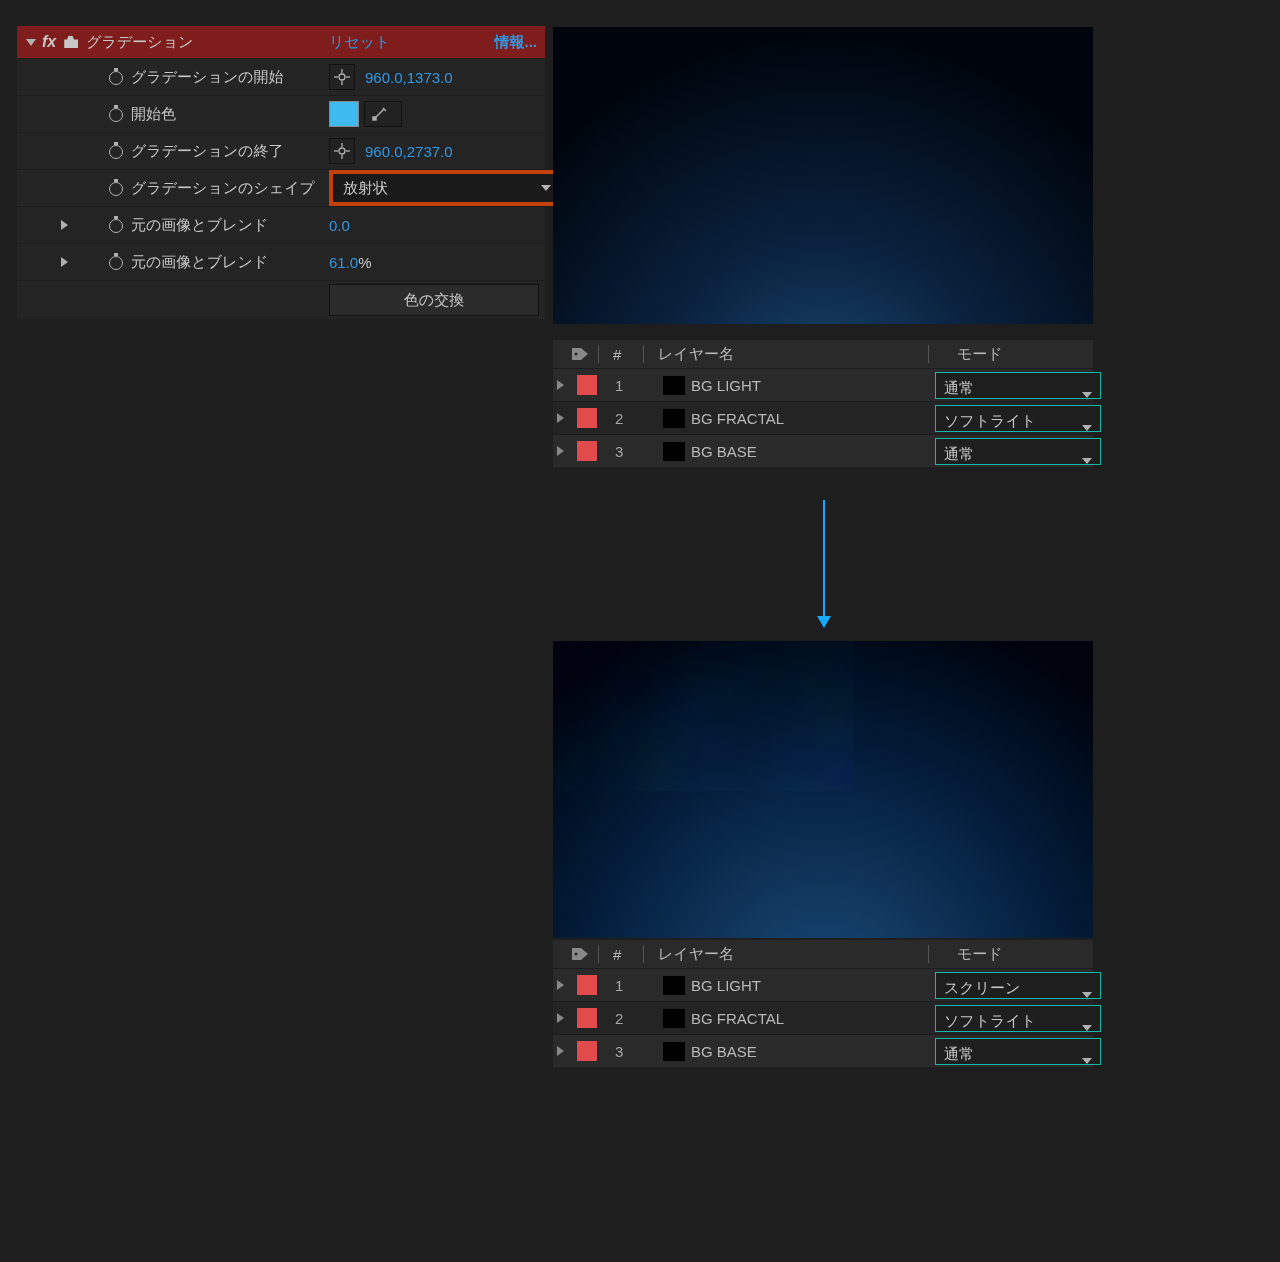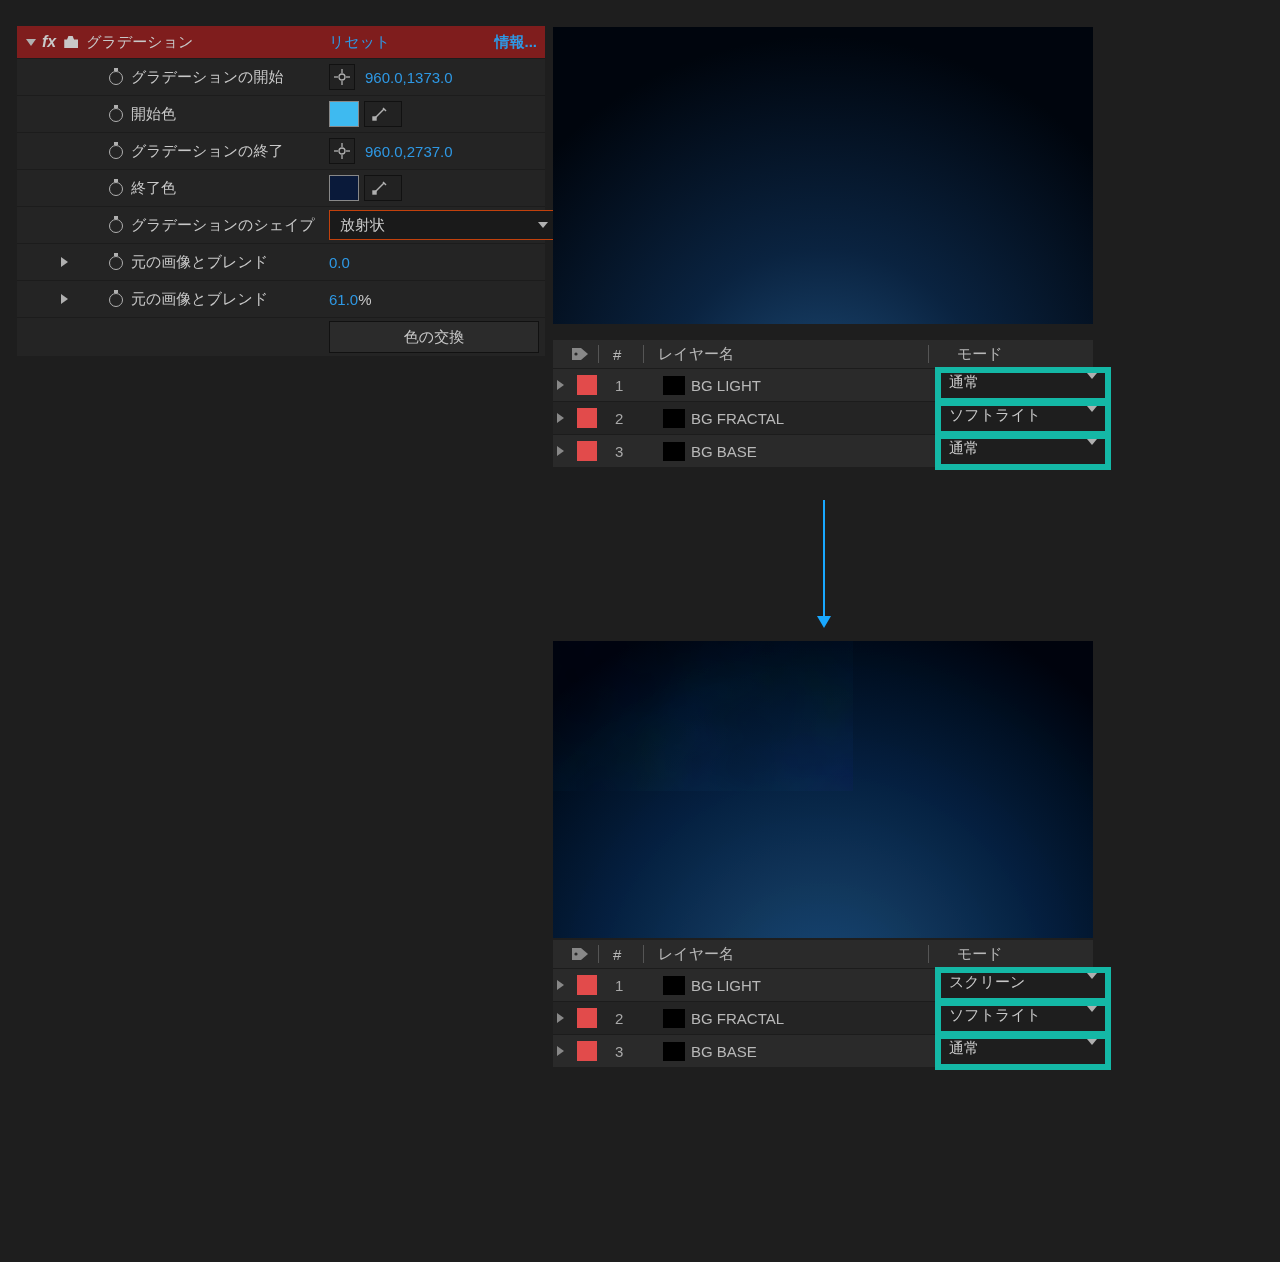--- a/index.html
+++ b/index.html
@@ -139,21 +139,21 @@
     background: #222;
     border: 1px solid #111;
     display: flex; align-items: center; justify-content: center;
   }
   .eyedropper-svg { display:block; }
 
   .shape-select {
     height: 28px;
     width: 208px;
     background: #1a1a1a;
-    border: 1px solid #c2410c;
+    border: 4px solid #c2410c;
     display: flex;
     align-items: center;
     padding: 0 10px;
     justify-content: space-between;
   }
   .dd-chevron {
     width: 0;height:0;
     border-left:5px solid transparent;
     border-right:5px solid transparent;
     border-top:6px solid #b0b0b0;
@@ -244,22 +244,22 @@
   }
   .row-index { position:absolute; left:62px; color:#a8a8a8; }
   .row-thumb {
     position:absolute; left:110px;
     width:22px;height:19px;background:#000;
   }
   .row-name { position:absolute; left:138px; color:#b8b8b8; }
   .mode-select {
     position:absolute; left:382px;
     width:148px;height:25px;
-    background:#1e1e1e;border:6px solid #14b8a6;
-    display:flex;align-items:flex-start;justify-content:space-between;
+    background:#1e1e1e;border:1px solid #14b8a6;
+    display:flex;align-items:flex-end;justify-content:space-between;
     padding:0 8px;color:#c8c8c8;font-size:15px;
   }
 
   
   .big-arrow {
     position:absolute;
     left: 823px;
     top: 500px;
     width: 2px;
     height: 118px;
@@ -342,36 +342,20 @@
               <line x1="12" y1="8" x2="16" y2="8"></line>
         </g>
           </svg>
       </span>
       <span class="value-num">960.0</span>
         <span class="value-num">,</span>
         <span class="value-num">2737.0</span>
     </div>
   </div>
 
-  <div class="prop-row">
-    <span class="stopwatch"></span>
-    <span class="prop-label">終了色</span>
-    <div class="value-area">
-      <span class="swatch" id="swatch-end" style="background: rgb(10, 26, 58);"></span>
-      <span class="picker-btn">
-        <svg class="eyedropper-svg" width="22" height="14">
-            <g stroke="#b0b0b0" stroke-width="1.4" fill="none">
-          <path d="M2 12 L12 2"></path>
-              <path d="M11 1 L14 4"></path>
-              <rect x="1" y="10" width="3" height="3" fill="#b0b0b0"></rect>
-        </g>
-          </svg>
-      </span>
-    </div>
-  </div>
 
   <div class="prop-row">
     <span class="stopwatch"></span>
     <span class="prop-label">グラデーションのシェイプ</span>
     <div class="value-area">
       <div class="shape-select">
         <span>放射状</span>
         <span class="dd-chevron"></span>
       </div>
     </div>

